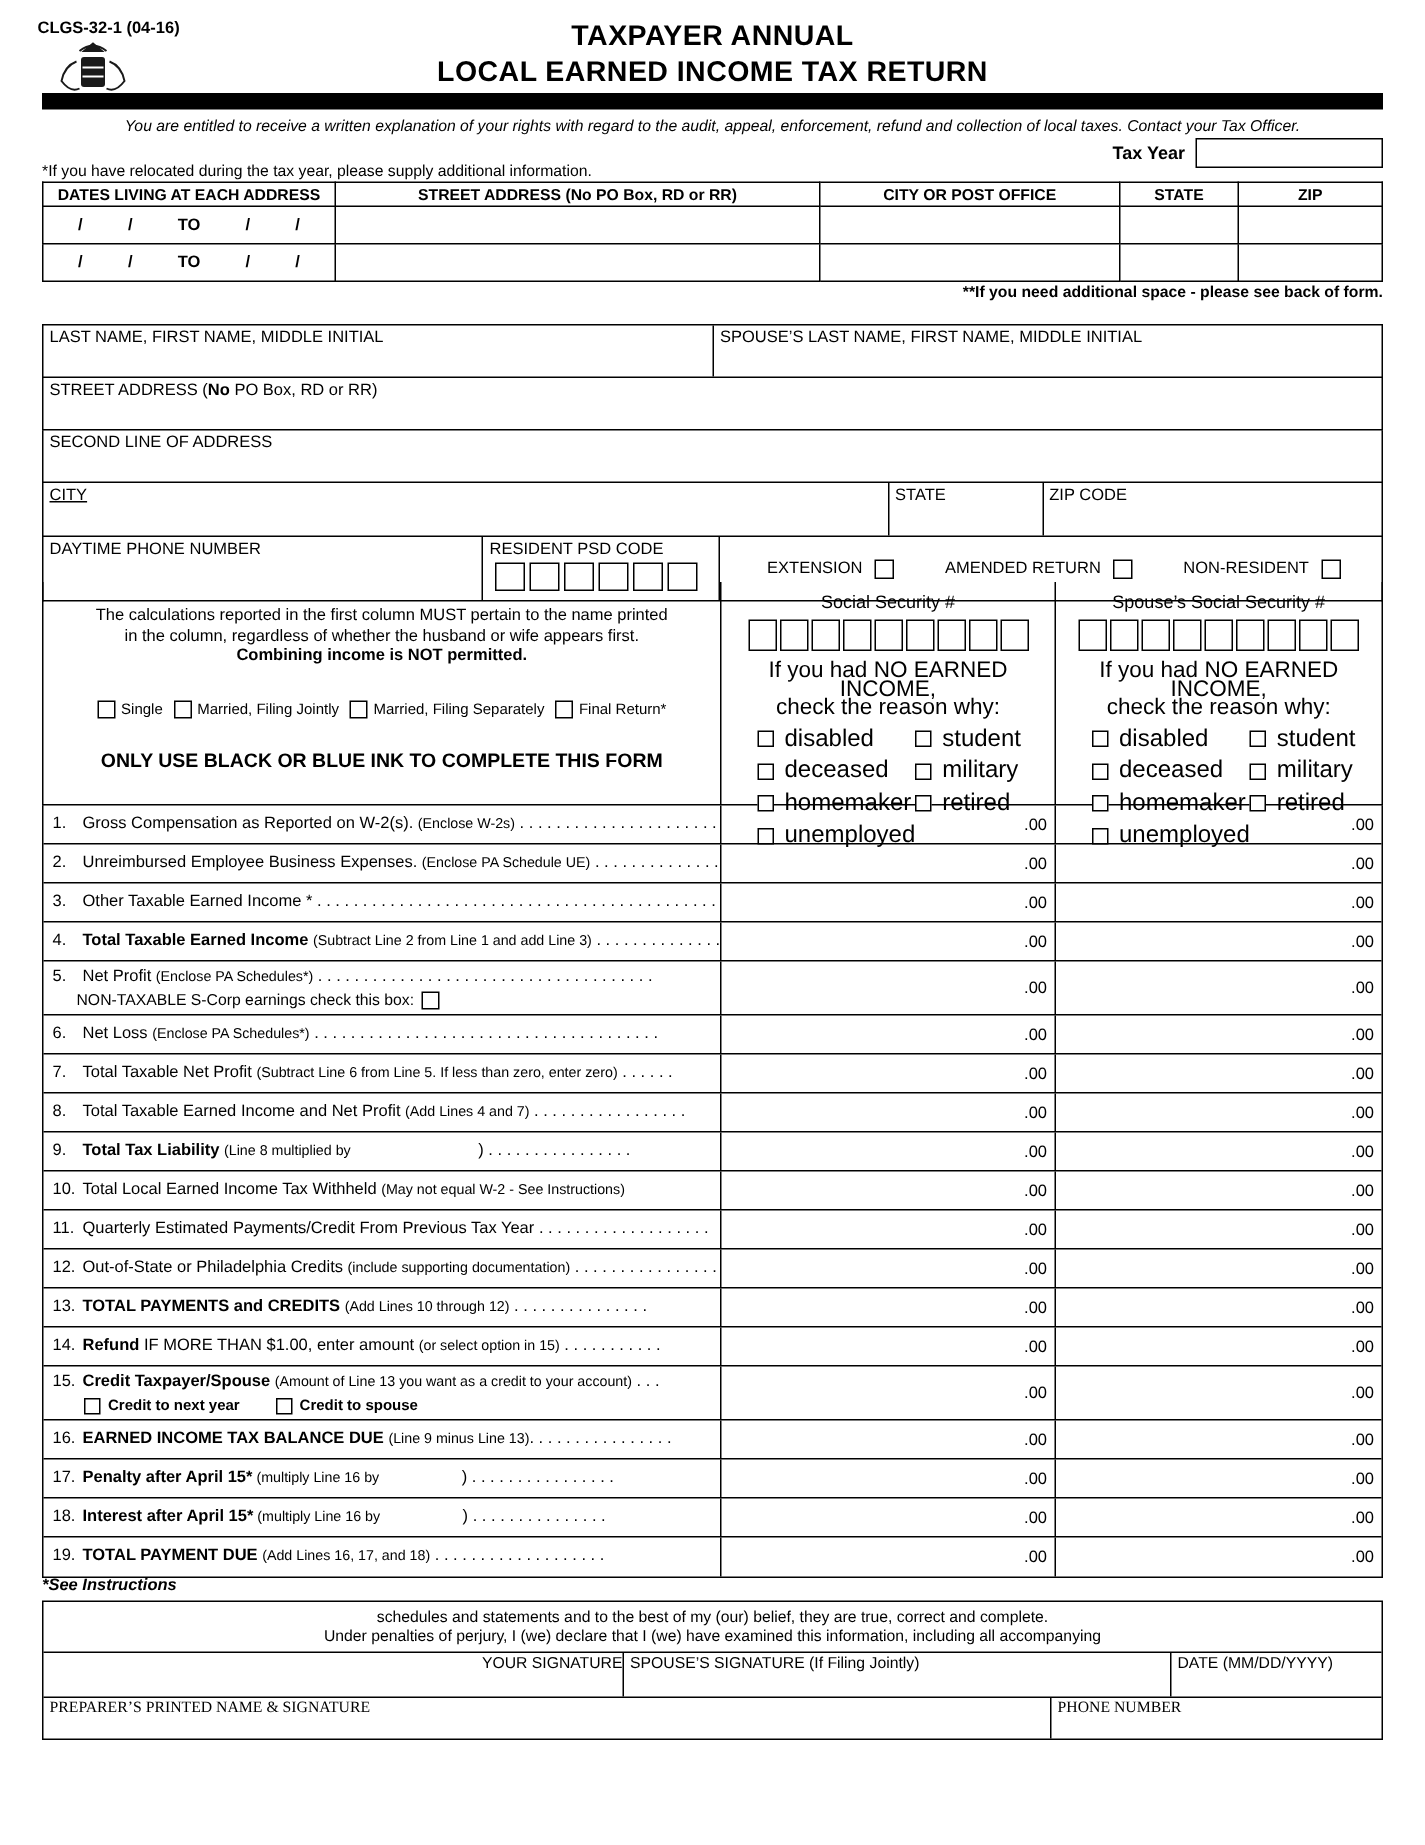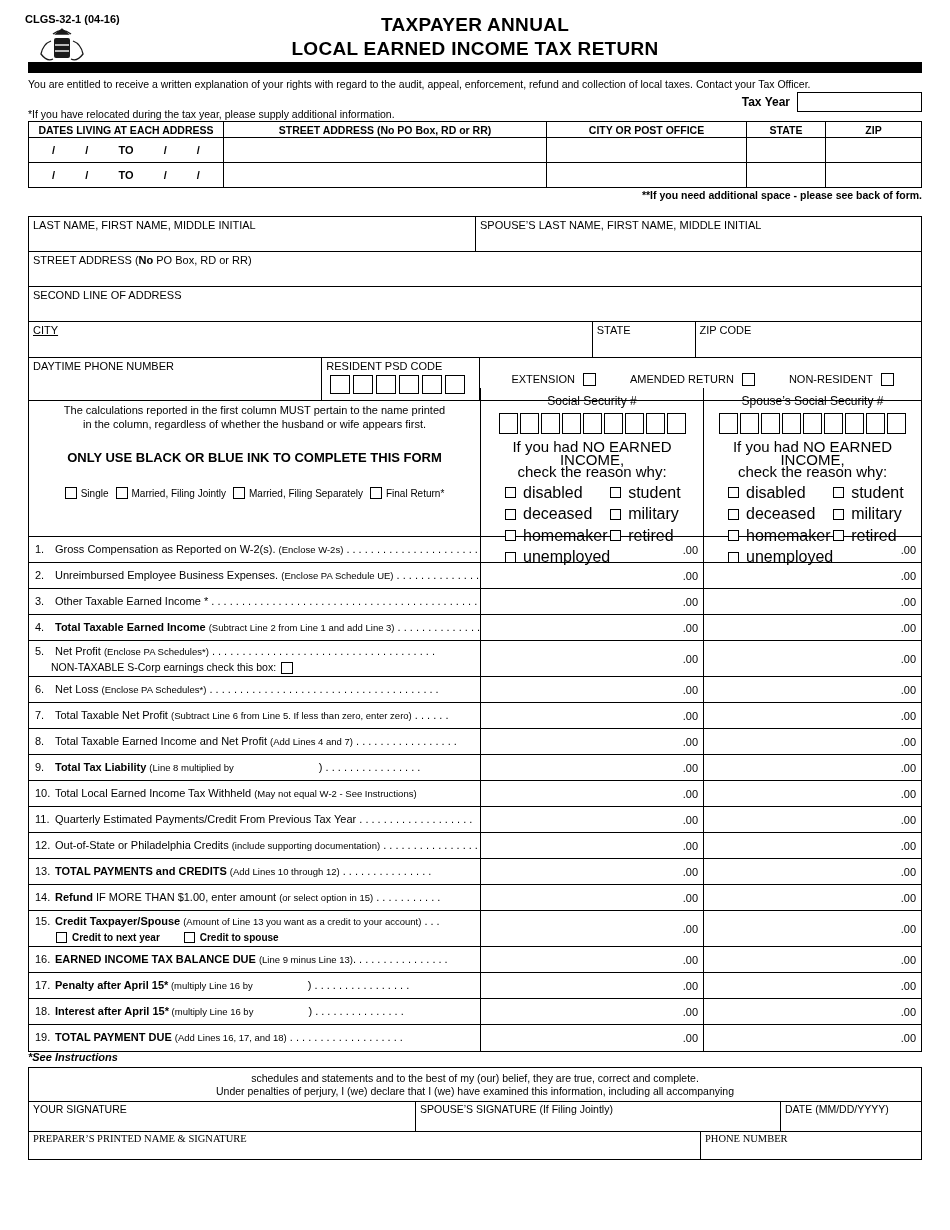--- a/index.html
+++ b/index.html
@@ -9,22 +9,22 @@
     font-family: "Liberation Sans", sans-serif; color: #000;
   }
   .page { position: absolute; left: 28px; top: 0; width: 894px; height: 1230px; }
 
   
   #formnum { position: absolute; left: -3px; top: 13px; font-size: 11px; font-weight: bold; }
   #logo { position: absolute; left: 10px; top: 27px; }
   #title { position: absolute; left: 0; top: 13px; width: 100%; text-align: center;
            font-weight: bold; font-size: 19px; line-height: 24px; letter-spacing: .3px; }
   #blackbar { position: absolute; left: 0; top: 62px; width: 100%; height: 11px; background: #000; }
-  #rights { position: absolute; left: 0; top: 78px; width: 100%; text-align: left;
-            font-size: 10.5px; }
+  #rights { position: absolute; left: 0; top: 78px; width: 100%; text-align: center;
+            font-style: italic; font-size: 10.5px; }
   #taxyear { position: absolute; top: 92px; right: 0; display: flex; align-items: center; gap: 7px;
              font-weight: bold; font-size: 12px; }
   #taxyearbox { display: inline-block; width: 125px; height: 20px; border: 1.5px solid #000; background:#fff; }
   #relocate { position: absolute; left: 0; top: 108px; font-size: 10.5px; }
 
   
   #addrtable { position: absolute; left: 0; top: 121px; width: 100%; display: table; border-collapse: collapse; }
   #addrtable .tr { display: table-row; }
   #addrtable .td { display: table-cell; border: 1px solid #000; vertical-align: middle; }
   #addrtable .hd { font-weight: bold; font-size: 10.5px; text-align: center; height: 16px; }
@@ -99,21 +99,21 @@
   .g55 { display: inline-block; width: 55px; }
 
   
   #seeinstr { position: absolute; left: 0; top: 1051px; font-size: 11px; font-weight: bold; font-style: italic; }
   #sigblock { position: absolute; left: 0; top: 1067px; width: 100%; border: 1.5px solid #000; }
   #perjury { text-align: center; font-size: 10.5px; line-height: 13px; padding-top: 4px; height: 33px; }
   .sigrow { display: flex; border-top: 1px solid #000; }
   .sigcell { border-right: 1px solid #000; font-size: 10.5px; padding: 1px 0 0 4px; }
   .sigcell:last-child { border-right: none; }
   .h30 { height: 30px; } .h28 { height: 28px; font-family: Liberation Serif, serif; }
-  .w387 { width: 387px; } .w365 { width: 365px; } .w672 { width: 672px; }
+  .w387 { width: 387px; text-align: right; } .w365 { width: 365px; } .w672 { width: 672px; }
 </style>
 </head>
 <body>
 
 <div class="page">
 
   <div id="formnum">CLGS-32-1 (04-16)</div>
   <div id="logo">
     <svg width="48" height="46" viewBox="0 0 48 46">
       <g fill="none" stroke="#1a1a1a" stroke-width="1.3">
@@ -240,39 +240,40 @@
           <span class="cb cb-lg"></span>
         </span>
       </div>
     </div>
   </div>
 
   <div id="midsec">
     <div class="midcell w452" id="calccell">
       <div>The calculations reported in the first column MUST pertain to the name printed</div>
       <div>in the column, regardless of whether the husband or wife appears first.</div>
-      <div id="inknotice">ONLY USE BLACK OR BLUE INK TO COMPLETE THIS FORM</div>
+      <div class="boldpart">Combining income is NOT permitted.</div>
       <div id="filingrow">
         <span class="fsitem">
           <span class="cb"></span>
           <span>Single</span>
         </span>
         <span class="fsitem">
           <span class="cb"></span>
           <span>Married, Filing Jointly</span>
         </span>
         <span class="fsitem">
           <span class="cb"></span>
           <span>Married, Filing Separately</span>
         </span>
         <span class="fsitem">
           <span class="cb"></span>
           <span>Final Return*</span>
         </span>
       </div>
+      <div id="inknotice">ONLY USE BLACK OR BLUE INK TO COMPLETE THIS FORM</div>
     </div>
 
     <div class="midcell w223 ssncell">
       <div>Social Security #</div>
       <div class="ssnboxes">
         <span class="ssnbox"></span>
         <span class="ssnbox"></span>
         <span class="ssnbox"></span>
         <span class="ssnbox"></span>
         <span class="ssnbox"></span>

